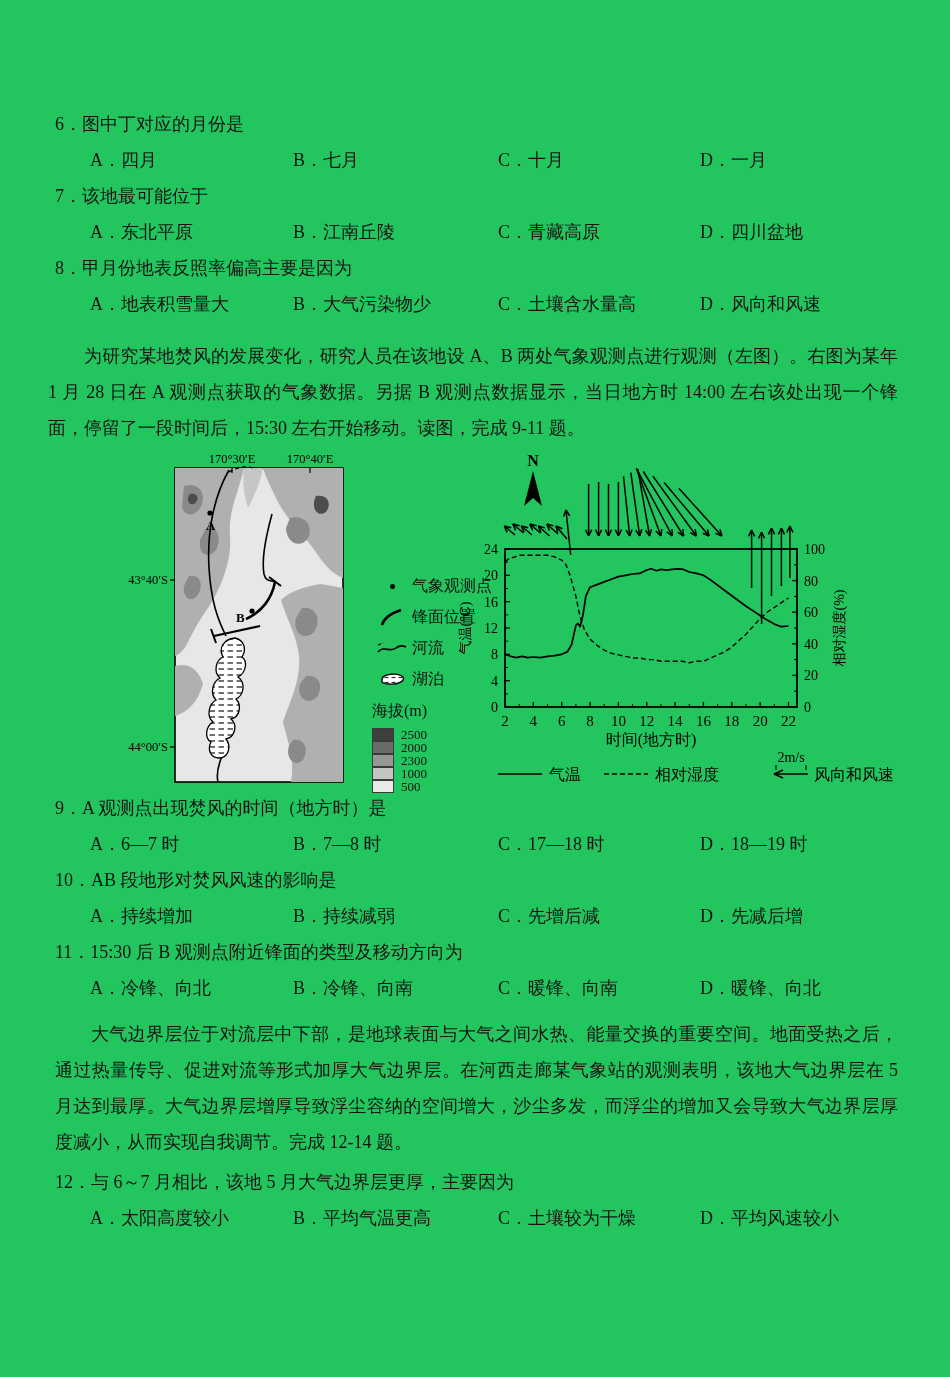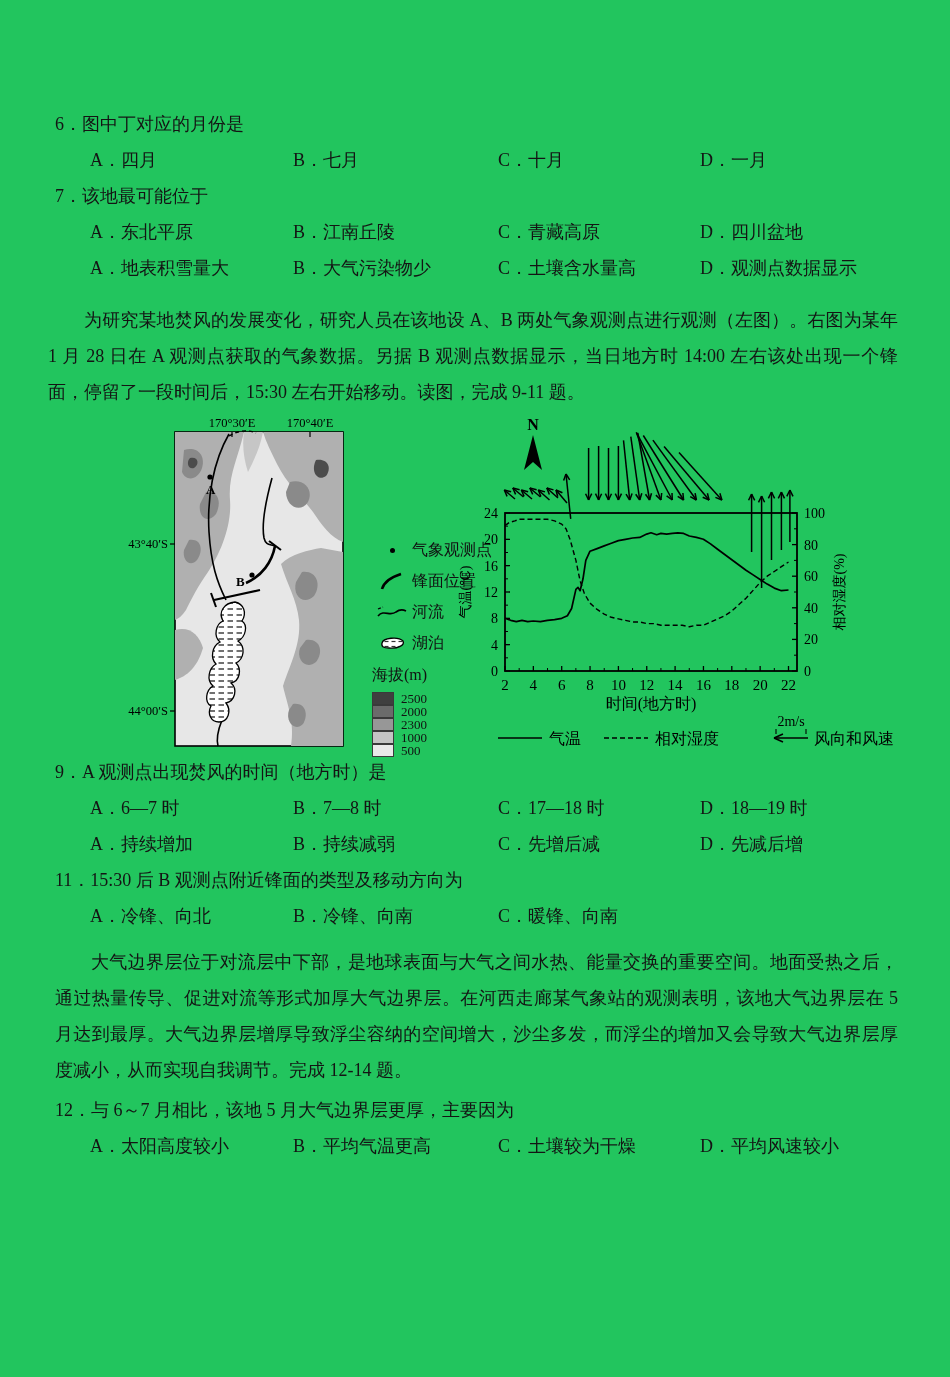--- a/index.html
+++ b/index.html
@@ -41,25 +41,26 @@
   </div>
 
   <div class="q">7．该地最可能位于</div>
   <div class="opts">
     <span>A．东北平原</span>
     <span>B．江南丘陵</span>
     <span>C．青藏高原</span>
     <span>D．四川盆地</span>
   </div>
 
+  <div class="q">8．甲月份地表反照率偏高主要是因为</div>
   <div class="opts">
     <span>A．地表积雪量大</span>
     <span>B．大气污染物少</span>
     <span>C．土壤含水量高</span>
-    <span>D．观测点数据显示</span>
+    <span>D．风向和风速</span>
   </div>
 
   <div class="para mt-p1">为研究某地焚风的发展变化，研究人员在该地设 A、B 两处气象观测点进行观测（左图）。右图为某年 1 月 28 日在 A 观测点获取的气象数据。另据 B 观测点数据显示，当日地方时 14:00 左右该处出现一个锋面，停留了一段时间后，15:30 左右开始移动。读图，完成 9-11 题。</div>
 
   <div class="figure">
 
     <svg class="map-svg" width="260" height="342" viewBox="0 0 260 342">
       <defs>
         <pattern id="lakeDash" width="9" height="6" patternUnits="userSpaceOnUse">
           <rect width="9" height="6" fill="#ffffff"></rect>
@@ -353,32 +354,34 @@
   </div>
 
   <div class="q">9．A 观测点出现焚风的时间（地方时）是</div>
   <div class="opts">
     <span>A．6—7 时</span>
     <span>B．7—8 时</span>
     <span>C．17—18 时</span>
     <span>D．18—19 时</span>
   </div>
 
+  <div class="q">10．AB 段地形对焚风风速的影响是</div>
   <div class="opts">
     <span>A．持续增加</span>
     <span>B．持续减弱</span>
     <span>C．先增后减</span>
     <span>D．先减后增</span>
   </div>
 
   <div class="q">11．15:30 后 B 观测点附近锋面的类型及移动方向为</div>
   <div class="opts">
     <span>A．冷锋、向北</span>
     <span>B．冷锋、向南</span>
     <span>C．暖锋、向南</span>
+    <span>D．暖锋、向北</span>
   </div>
 
   <div class="para mt-p2">大气边界层位于对流层中下部，是地球表面与大气之间水热、能量交换的重要空间。地面受热之后，通过热量传导、促进对流等形式加厚大气边界层。在河西走廊某气象站的观测表明，该地大气边界层在 5 月达到最厚。大气边界层增厚导致浮尘容纳的空间增大，沙尘多发，而浮尘的增加又会导致大气边界层厚度减小，从而实现自我调节。完成 12-14 题。</div>
 
   <div class="q" style="margin-top:10px">12．与 6～7 月相比，该地 5 月大气边界层更厚，主要因为</div>
   <div class="opts">
     <span>A．太阳高度较小</span>
     <span>B．平均气温更高</span>
     <span>C．土壤较为干燥</span>
     <span>D．平均风速较小</span>

